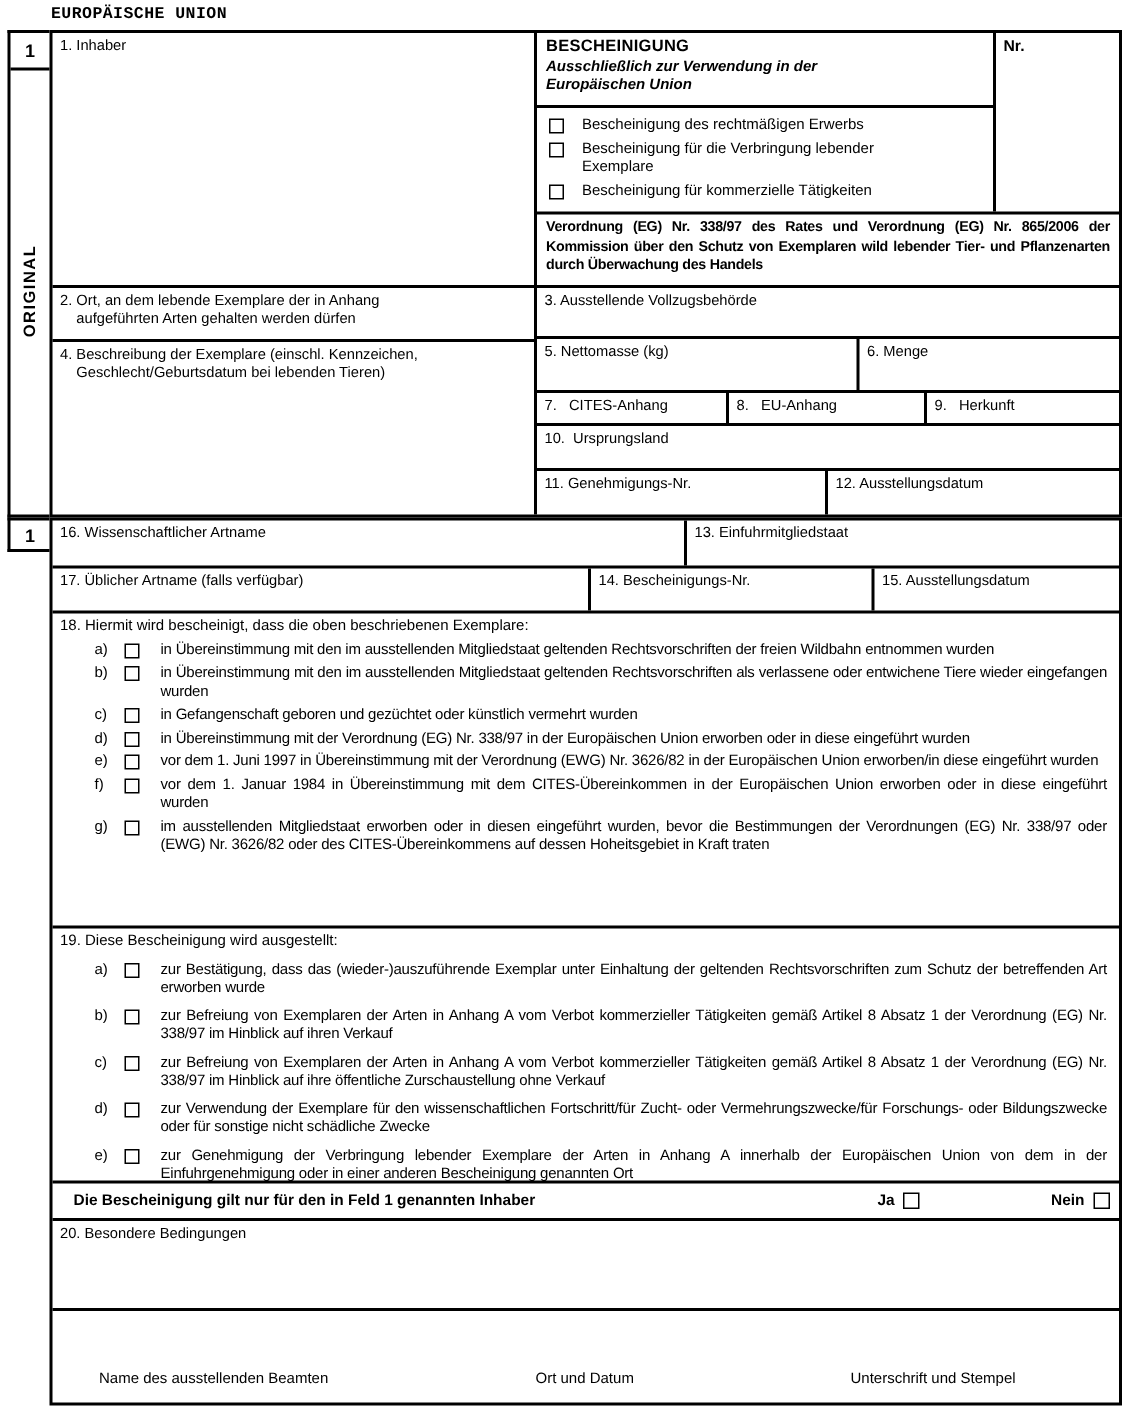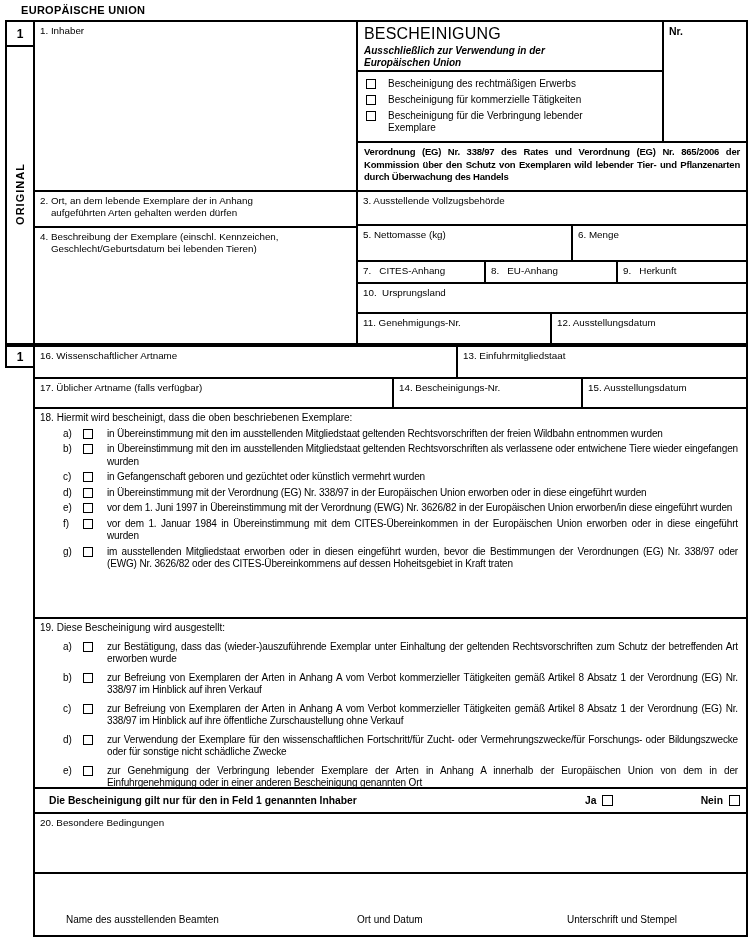--- a/index.html
+++ b/index.html
@@ -1,19 +1,19 @@
 <!DOCTYPE html>
 <html><head>
 <meta charset="utf-8">
 <style>
   html,body{margin:0;padding:0;background:#ffffff;}
   *{box-sizing:border-box;font-family:"Liberation Sans",sans-serif;color:#000;}
   #page{position:relative;width:752px;height:939px;background:#fff;overflow:hidden;}
 
-  .page-title{position:absolute;left:21px;top:4px;font-size:11px;font-weight:bold;letter-spacing:.3px;}
+  .page-title{position:absolute;left:34px;top:4px;font-size:11px;font-weight:bold;letter-spacing:.3px;font-family:Liberation Mono, monospace;}
 
   
   .strip{position:absolute;left:5px;top:20px;width:28px;height:325px;border:2px solid #000;border-right:none;}
   .copy-box{height:25px;border-bottom:2px solid #000;display:flex;align-items:center;justify-content:center;font-size:12px;font-weight:bold;}
   .original{position:absolute;left:50%;top:172px;transform:translate(-50%,-50%) rotate(-90deg);font-size:11px;font-weight:bold;letter-spacing:1px;white-space:nowrap;}
   .copy-box2{position:absolute;left:5px;top:345px;width:28px;height:23px;border:2px solid #000;border-right:none;display:flex;align-items:center;justify-content:center;font-size:12px;font-weight:bold;}
 
   
   .block-top{position:absolute;left:33px;top:20px;width:715px;height:325px;border:2px solid #000;display:flex;}
   .left-col{width:323px;border-right:2px solid #000;display:flex;flex-direction:column;}
@@ -22,21 +22,21 @@
   .cell-label{white-space:pre-wrap;}
   .bt{border-top:2px solid #000;}
   .br{border-right:2px solid #000;}
   .f1{height:168px;}
   .f2{height:36px;}
   .f4{flex:1;}
   .rowA{height:119px;display:flex;}
   .colA1{flex:1;display:flex;flex-direction:column;}
   .colA2{width:84px;border-left:2px solid #000;padding:3px 5px;font-size:10.5px;font-weight:bold;}
   .besch-head{height:50px;border-bottom:2px solid #000;padding:3px 6px;}
-  .besch-title{font-size:16px;font-weight:normal;letter-spacing:.2px;}
+  .besch-title{font-size:11px;font-weight:bold;letter-spacing:.2px;}
   .besch-sub{font-size:10px;font-weight:bold;font-style:italic;line-height:12px;white-space:pre-wrap;margin-top:2px;}
   .checks{flex:1;padding:6px 6px 2px 6px;display:flex;flex-direction:column;gap:4px;}
   .check-row{display:flex;align-items:flex-start;}
   .cb{width:10px;height:10px;border:1.5px solid #000;flex:0 0 auto;margin-top:1px;background:#fff;}
   .check-row .cb{margin-left:2px;margin-right:12px;}
   .check-label{font-size:10px;line-height:12px;white-space:pre-wrap;}
   .rowB{height:49px;padding:3px 6px;font-size:9.5px;font-weight:bold;line-height:12.6px;text-align:justify;letter-spacing:-.2px;}
   .rowC{height:34px;}
   .rowD{height:36px;display:flex;}
   .rowE{height:22px;display:flex;}
@@ -114,26 +114,26 @@
             <div class="besch-sub">Ausschließlich zur Verwendung in der
 Europäischen Union</div>
           </div>
           <div class="checks">
             <div class="check-row">
               <span class="cb"></span>
               <span class="check-label">Bescheinigung des rechtmäßigen Erwerbs</span>
             </div>
             <div class="check-row">
               <span class="cb"></span>
-              <span class="check-label">Bescheinigung für kommerzielle Tätigkeiten</span>
+              <span class="check-label">Bescheinigung für die Verbringung lebender
+Exemplare</span>
             </div>
             <div class="check-row">
               <span class="cb"></span>
-              <span class="check-label">Bescheinigung für die Verbringung lebender
-Exemplare</span>
+              <span class="check-label">Bescheinigung für kommerzielle Tätigkeiten</span>
             </div>
           </div>
         </div>
         <div class="colA2">
           <span>Nr.</span>
         </div>
       </div>
       <div class="rowB bt">Verordnung (EG) Nr. 338/97 des Rates und Verordnung (EG) Nr. 865/2006 der Kommission über den Schutz von Exemplaren wild lebender Tier- und Pflanzenarten durch Überwachung des Handels</div>
       <div class="cell rowC bt">
         <span class="cell-label">3. Ausstellende Vollzugsbehörde</span>

